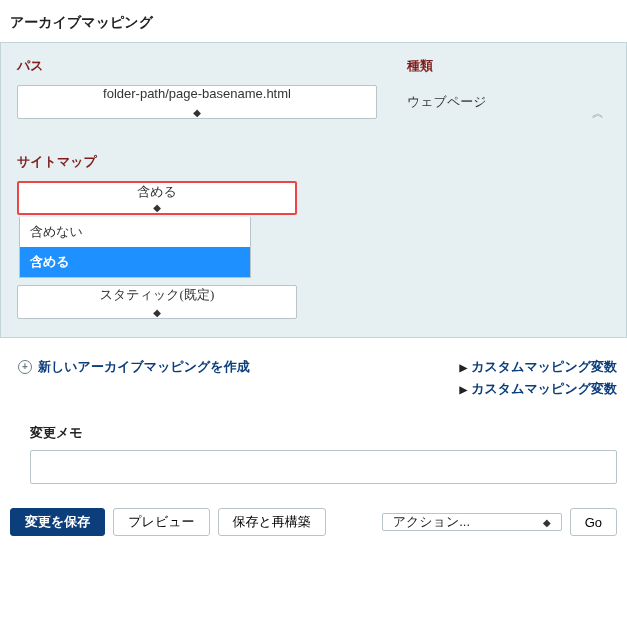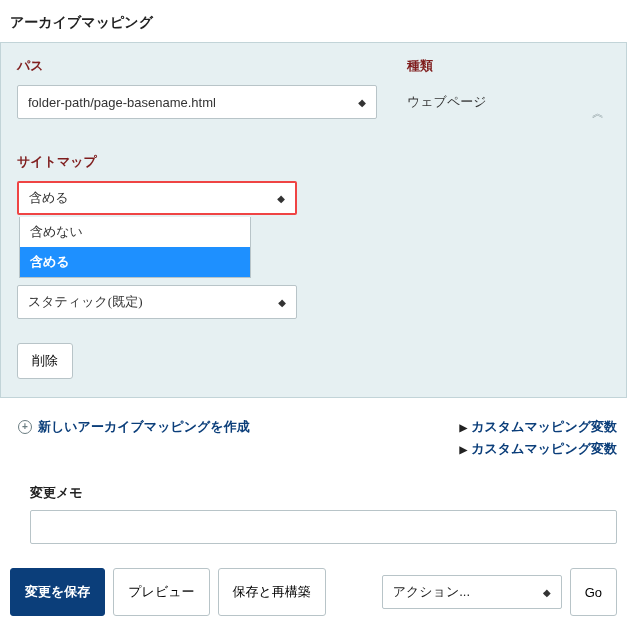--- a/index.html
+++ b/index.html
@@ -40,21 +40,21 @@
     background: #fff;
     border: 1px solid #b8c4c8;
     border-radius: 2px;
     padding: 0 10px;
     font-size: 13px;
     color: #333;
     display: flex;
     align-items: center;
     justify-content: space-between;
   }
-  .select-box { cursor: pointer; position: relative; }
+  .select-box { cursor: pointer; position: relative; flex-direction: column; }
   .select-box.focused { border: 2px solid #ef4444; }
   .select-box.narrow { width: 280px; }
   .caret {
     font-size: 10px;
     color: #333;
   }
   .dropdown {
     position: absolute;
     top: 34px;
     left: 0;
@@ -150,40 +150,40 @@
     border-radius: 2px;
     background: #fff;
   }
   .action-bar {
     display: flex;
     align-items: center;
     gap: 8px;
     padding: 24px 10px 14px 10px;
   }
   .btn {
-    height: 48px;
+    height: 28px;
     padding: 0 14px;
     border: 1px solid #b8c4c8;
     border-radius: 3px;
     background: #fff;
     font-size: 13px;
     cursor: pointer;
     display: inline-flex;
     align-items: center;
   }
   .btn.primary {
     background: #0b3e7a;
     border-color: #0b3e7a;
     color: #fff;
     font-weight: bold;
   }
   .spacer { flex: 1; }
   .action-select {
     width: 180px;
-    height: 34px;
+    height: 18px;
     border: 1px solid #b8c4c8;
     border-radius: 2px;
     background: #fff;
     padding: 8px 10px;
     display: flex;
     align-items: center;
     justify-content: space-between;
     font-size: 13px;
     cursor: pointer;
   }
@@ -222,21 +222,20 @@
     </div>
   </div>
 
   <div class="field-block after-dropdown">
     <div class="select-box narrow">
       <span>スタティック(既定)</span>
       <span class="caret">◆</span>
     </div>
   </div>
 
-  <button class="delete-btn">削除</button>
 </div>
 
 <div class="links-row">
   <div class="create-link">
     <span class="plus-icon">+</span>
     <span>新しいアーカイブマッピングを作成</span>
   </div>
   <div class="side-links">
     <div class="side-link">
       <span class="tri">▶</span>

